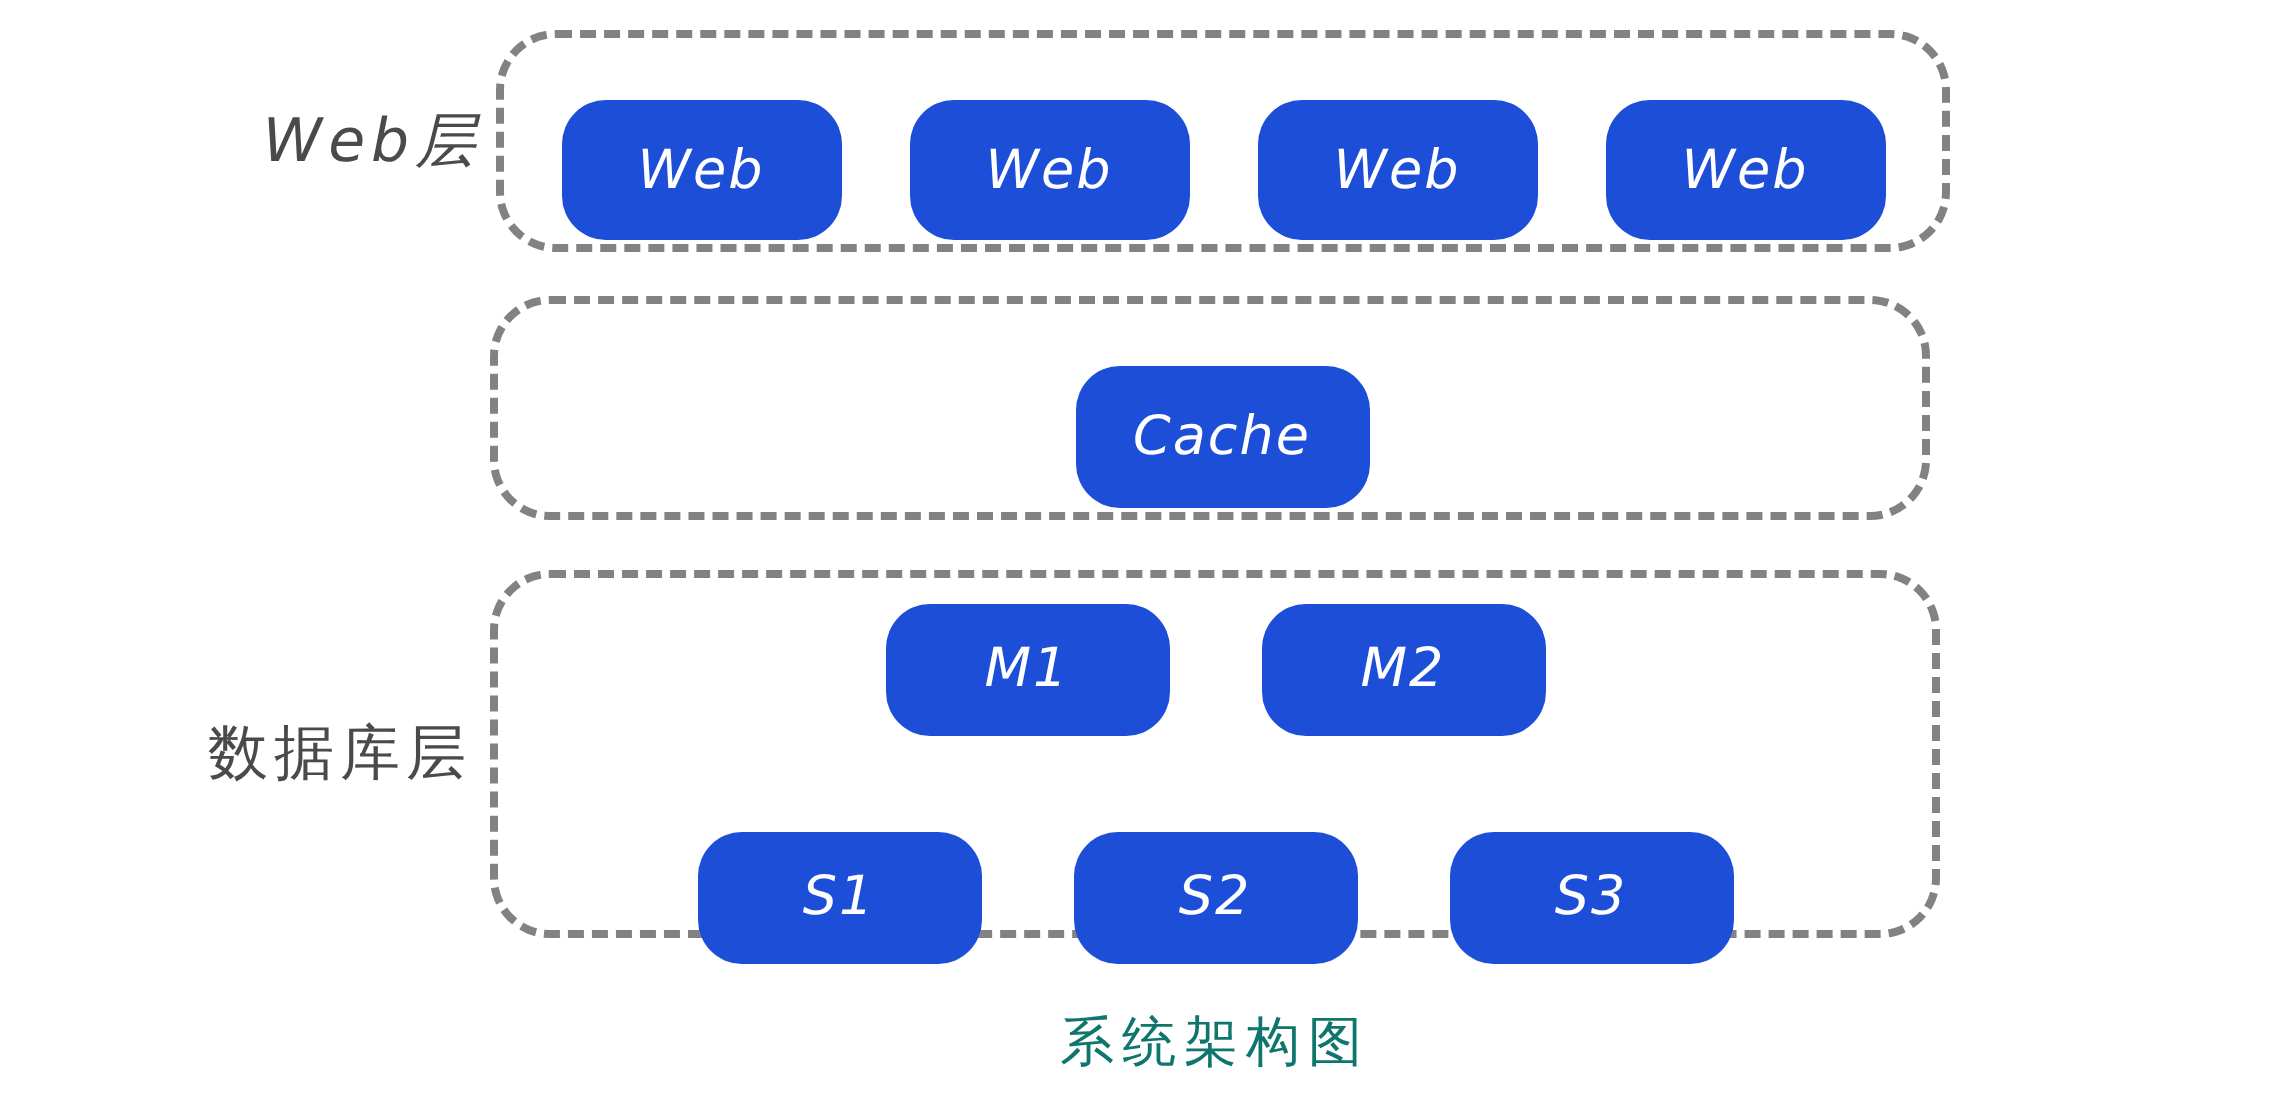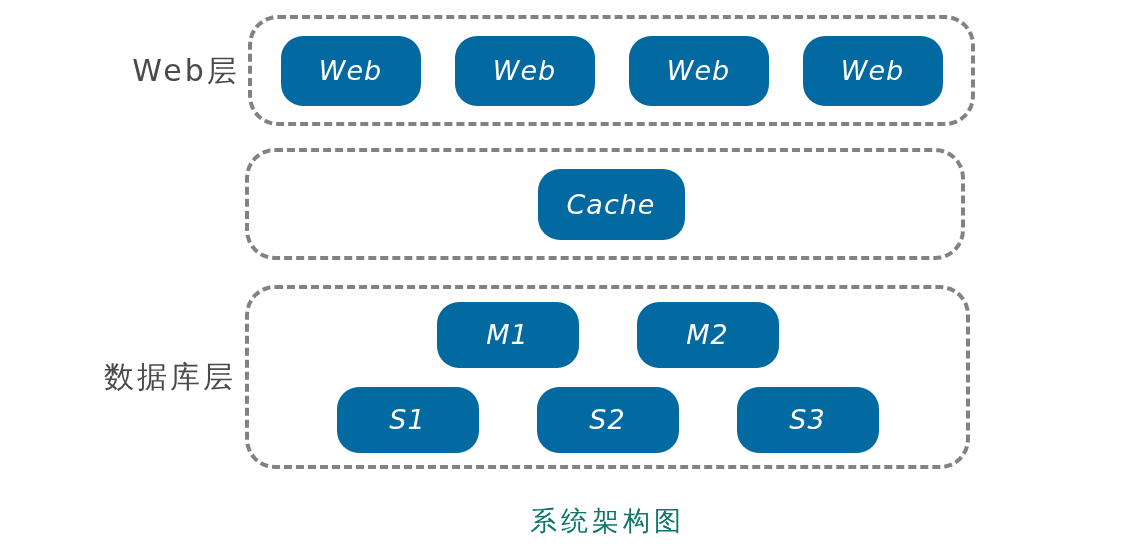--- a/index.html
+++ b/index.html
@@ -16,53 +16,54 @@
     overflow: hidden;
   }
   .layer-label {
     position: absolute;
     transform: translate(-50%, -50%);
     color: #4a4a4a;
     font-size: 30px;
     letter-spacing: 3px;
     white-space: nowrap;
   }
-  .web-label   { left: 186px; top: 71px; }
+  .web-label   { left: 186px; top: 71px; font-style: italic; }
   .cache-label { left: 185px; top: 206px; }
   .db-label    { left: 170px; top: 377px; }
 
   .container {
     position: absolute;
     box-sizing: border-box;
     border: 4px dashed #828282;
     border-radius: 30px;
     display: flex;
     align-items: center;
     justify-content: center;
   }
   .web-container   { left: 248px; top: 15px;  width: 727px; height: 111px; gap: 34px; }
   .cache-container { left: 245px; top: 148px; width: 720px; height: 112px; }
   .db-container    { left: 245px; top: 285px; width: 725px; height: 184px; flex-direction: column; gap: 19px; }
 
   .node {
-    background: #0369a1;
+    background: #1d4ed8;
     color: #ffffff;
     border-radius: 22px;
     width: 140px;
     height: 70px;
     display: flex;
     align-items: center;
     justify-content: center;
     font-size: 27px;
     font-style: italic;
     letter-spacing: 1px;
     flex: none;
+    margin-top: 29px;
   }
   .cache-node { width: 147px; height: 71px; margin-left: 12px; }
-  .db-row { display: flex; gap: 58px; }
+  .db-row { display: flex; gap: 46px; }
   .db-row .node { width: 142px; height: 66px; }
 
   .diagram-title {
     position: absolute;
     left: 245px;
     top: 503px;
     width: 725px;
     text-align: center;
     color: #0f766e;
     font-size: 27px;

